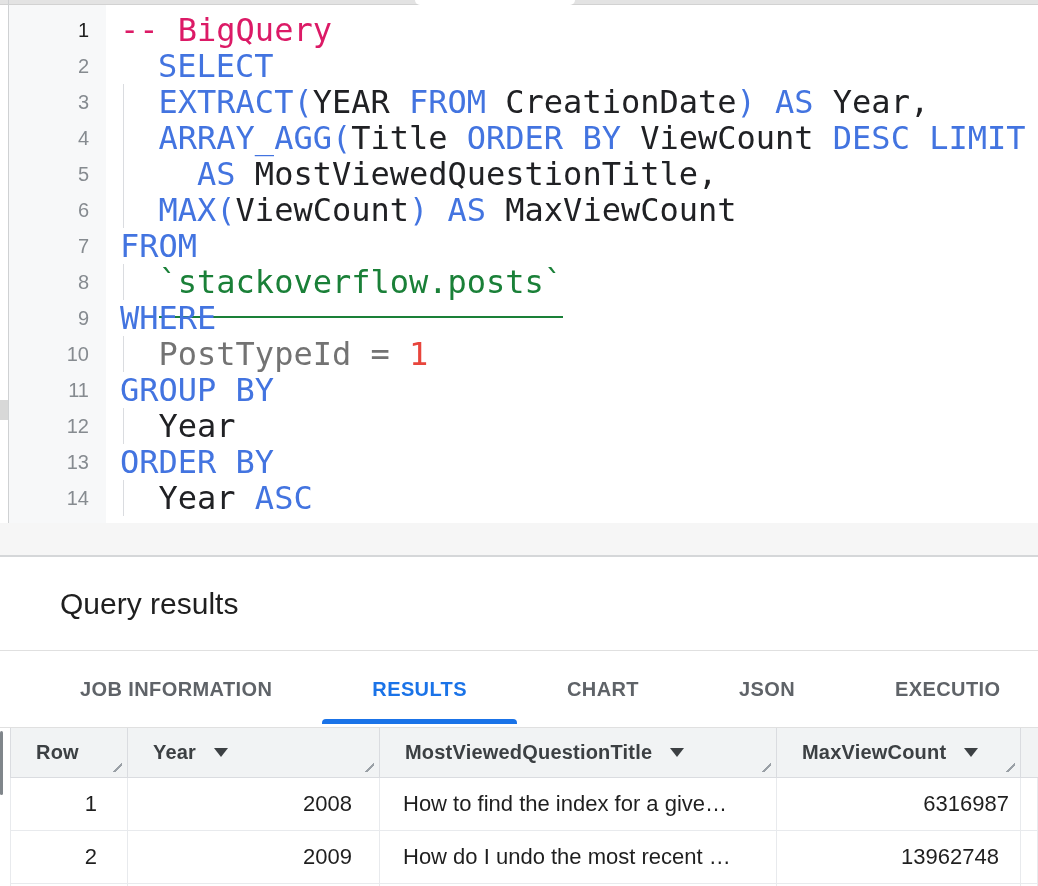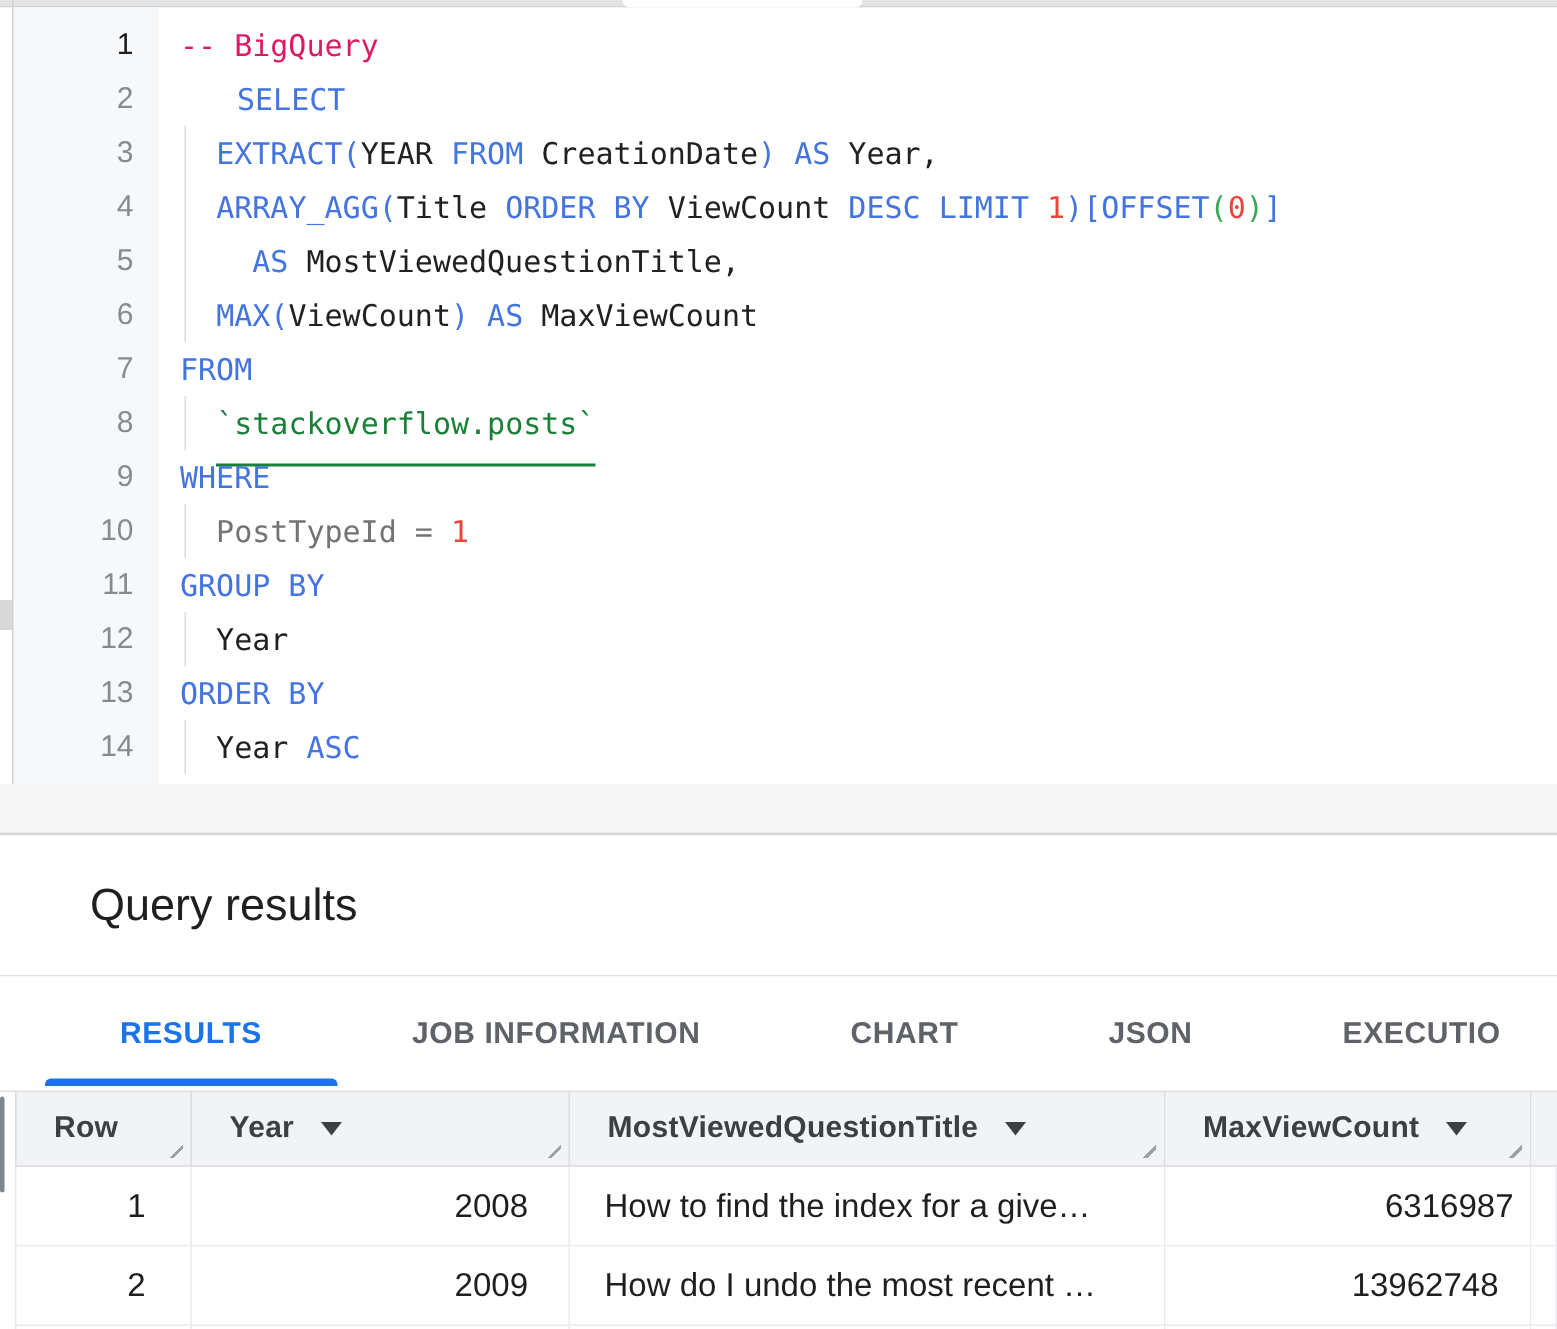--- a/index.html
+++ b/index.html
@@ -17,21 +17,21 @@
   .gutter-bg{position:absolute;left:9px;top:0;width:97px;height:518px;background:#f7f8f9;}
   .editor-left-border{position:absolute;left:8px;top:0;width:1px;height:551px;background:#cfd1d3;}
   .left-notch{position:absolute;left:0;top:400px;width:8px;height:20px;background:#d8d8d8;}
   .code-lines{position:absolute;left:0;top:0;right:0;padding-top:7px;}
   .code-line{position:relative;display:flex;height:36px;line-height:36px;}
   .code-line.has-guide::before{content:"";position:absolute;left:123px;top:0;bottom:0;width:1px;background:#dadce0;}
   .gutter-num{width:106px;box-sizing:border-box;padding-right:17px;text-align:right;
               font-size:20px;color:#868b90;flex:none;}
   .gutter-num.active{color:#1f1f1f;}
   .code-text{margin-left:14px;white-space:pre;font-family:"DejaVu Sans Mono",monospace;
-             font-size:20px;color:#202124;}
+             font-size:32px;color:#202124;}
   .tok-table{border-bottom:2px solid currentColor;padding-bottom:15px;}
 
   
   .hscroll-band{position:absolute;top:523px;left:0;width:1038px;height:32px;background:#f6f6f6;}
   .divider{position:absolute;left:0;width:1038px;background:#d5d7d9;}
   .d1{top:555px;height:2px;}
   .d2{top:650px;height:1px;background:#e0e0e0;}
 
   
   .results-header{position:absolute;top:557px;left:0;width:1038px;height:93px;background:#fff;}
@@ -146,26 +146,26 @@
   <div class="hscroll-band"></div>
   <div class="divider d1"></div>
 
   <div class="results-header">
     <div class="results-title">Query results</div>
   </div>
 
   <div class="divider d2"></div>
 
   <div class="tabs">
+      <div class="tab">
+        <span>JOB INFORMATION</span>
+      </div>
       <div class="tab" style="color: rgb(26, 115, 232);">
         <span>RESULTS</span>
         <div class="tab-underline" style="background: rgb(26, 115, 232);"></div>
-      </div>
-      <div class="tab">
-        <span>JOB INFORMATION</span>
       </div>
       <div class="tab">
         <span>CHART</span>
       </div>
       <div class="tab">
         <span>JSON</span>
       </div>
       <div class="tab">
         <span>EXECUTIO</span>
       </div>

